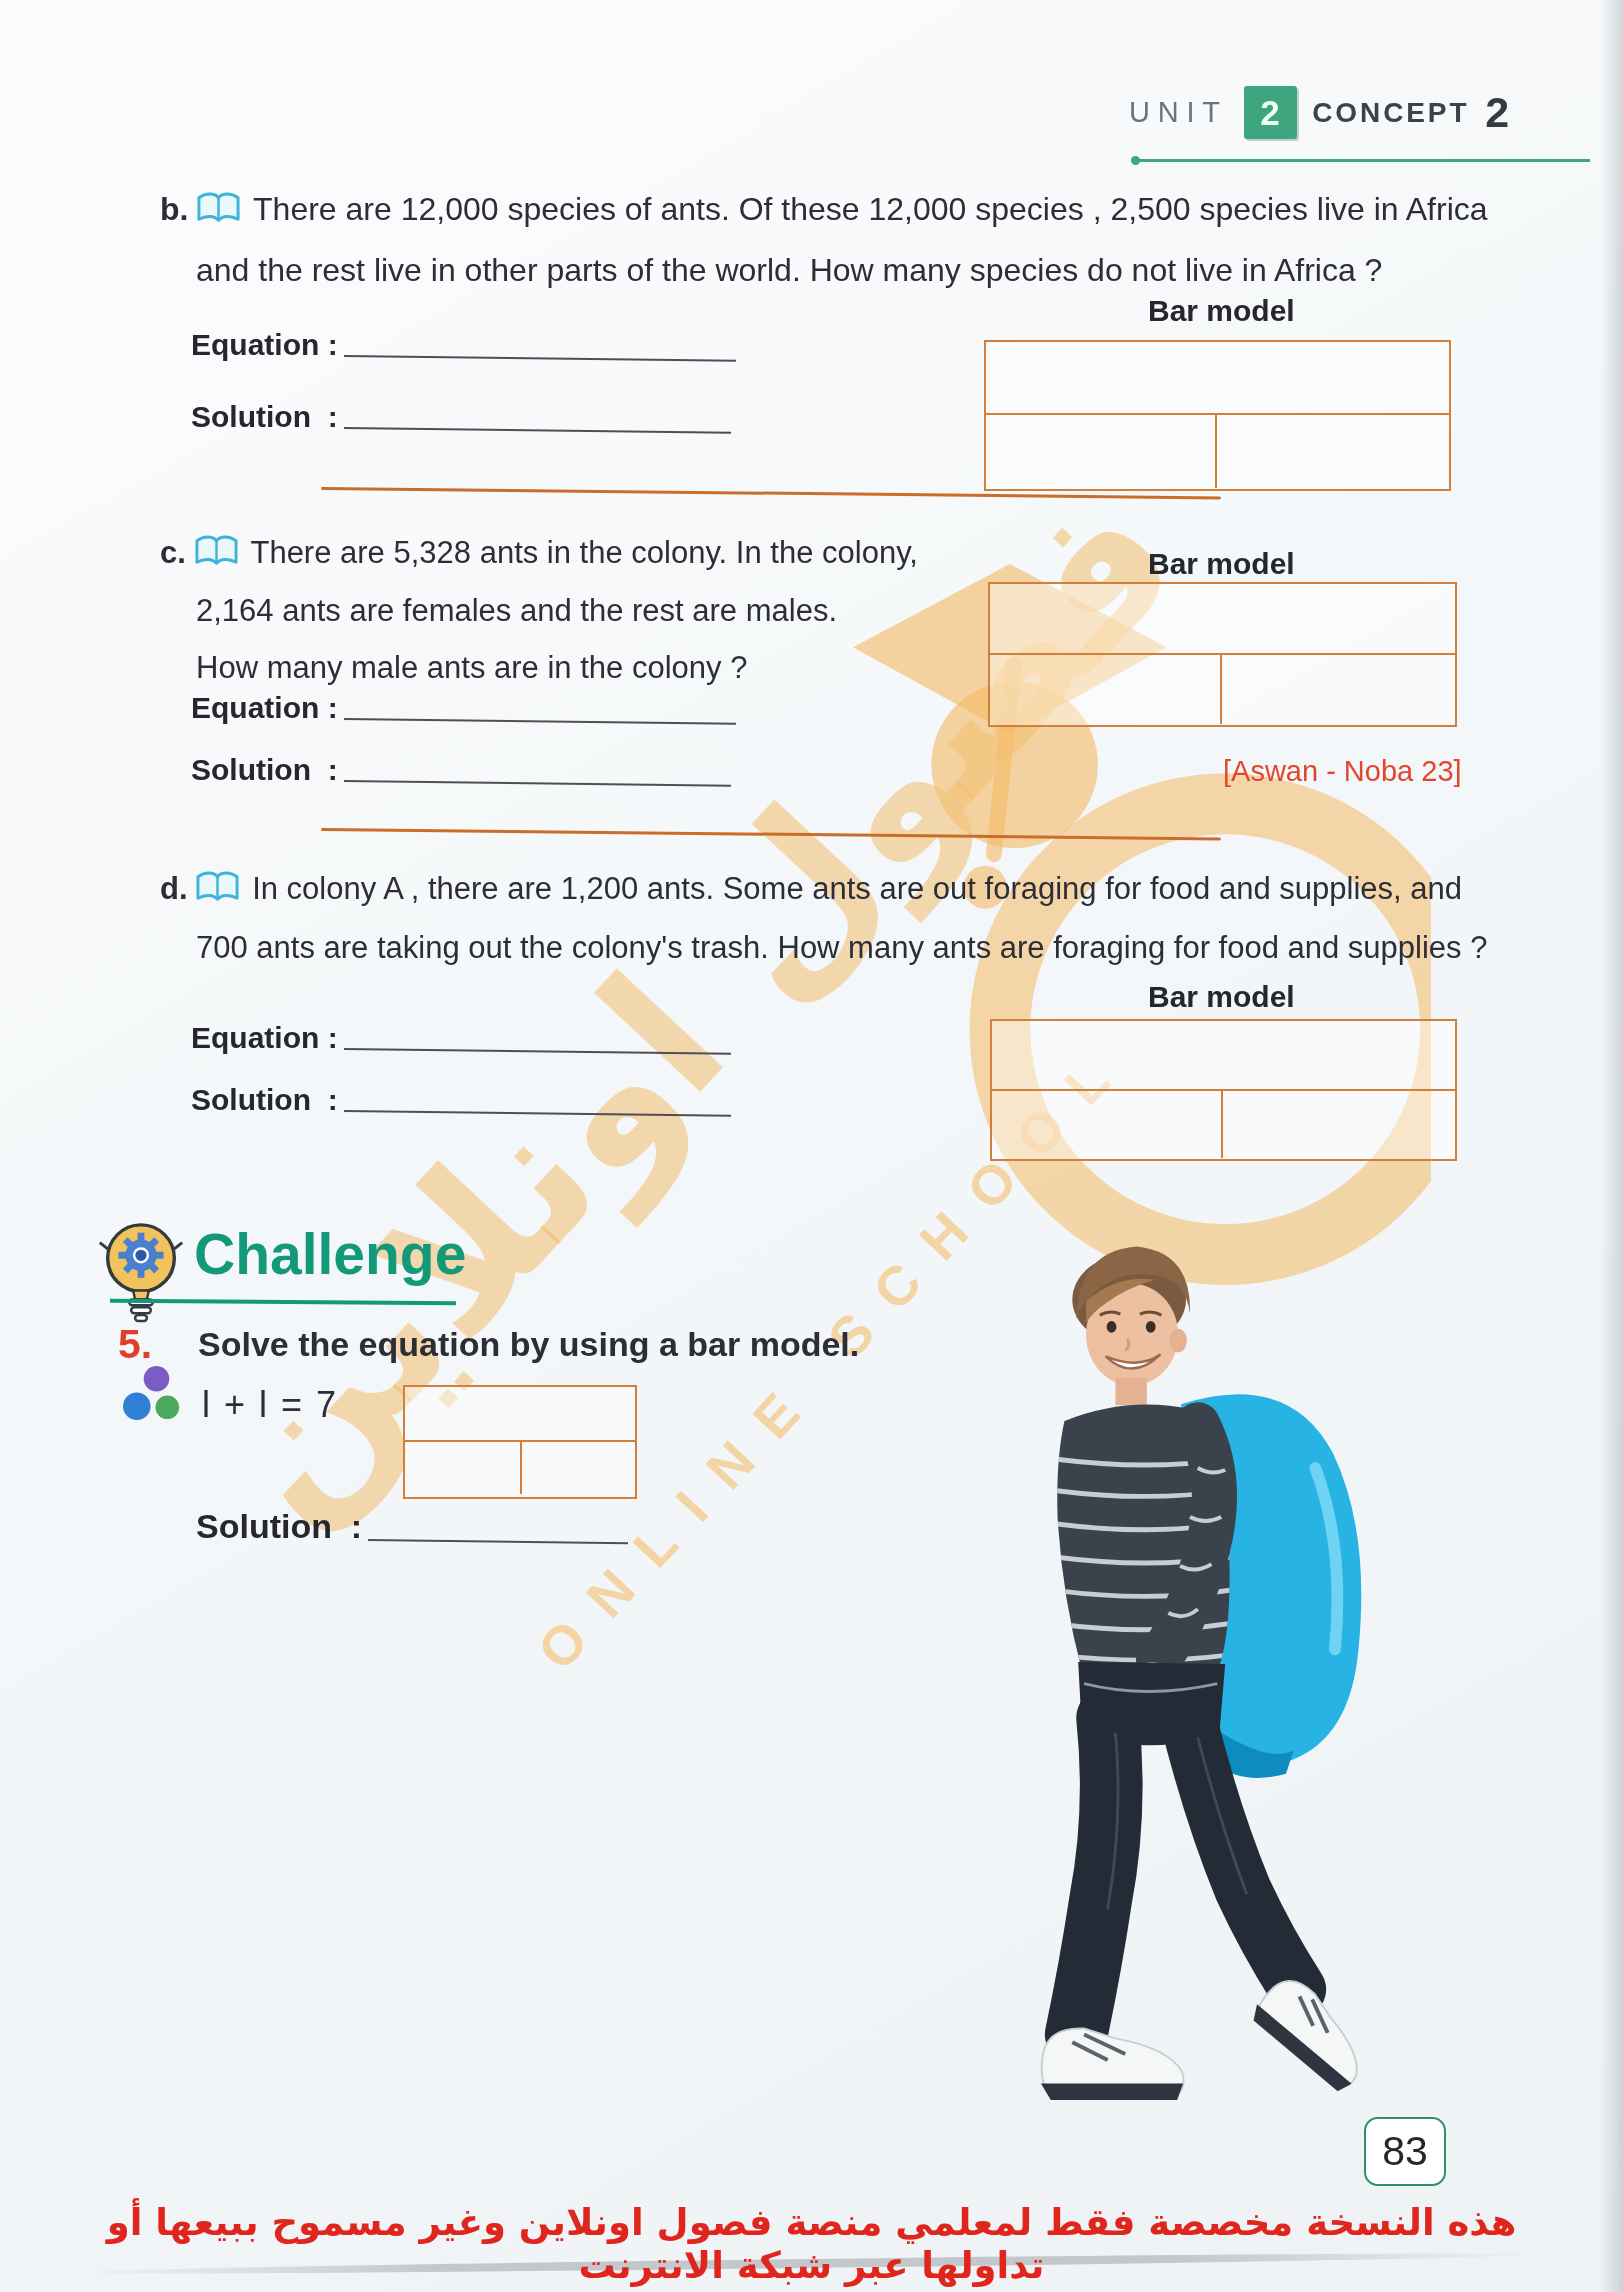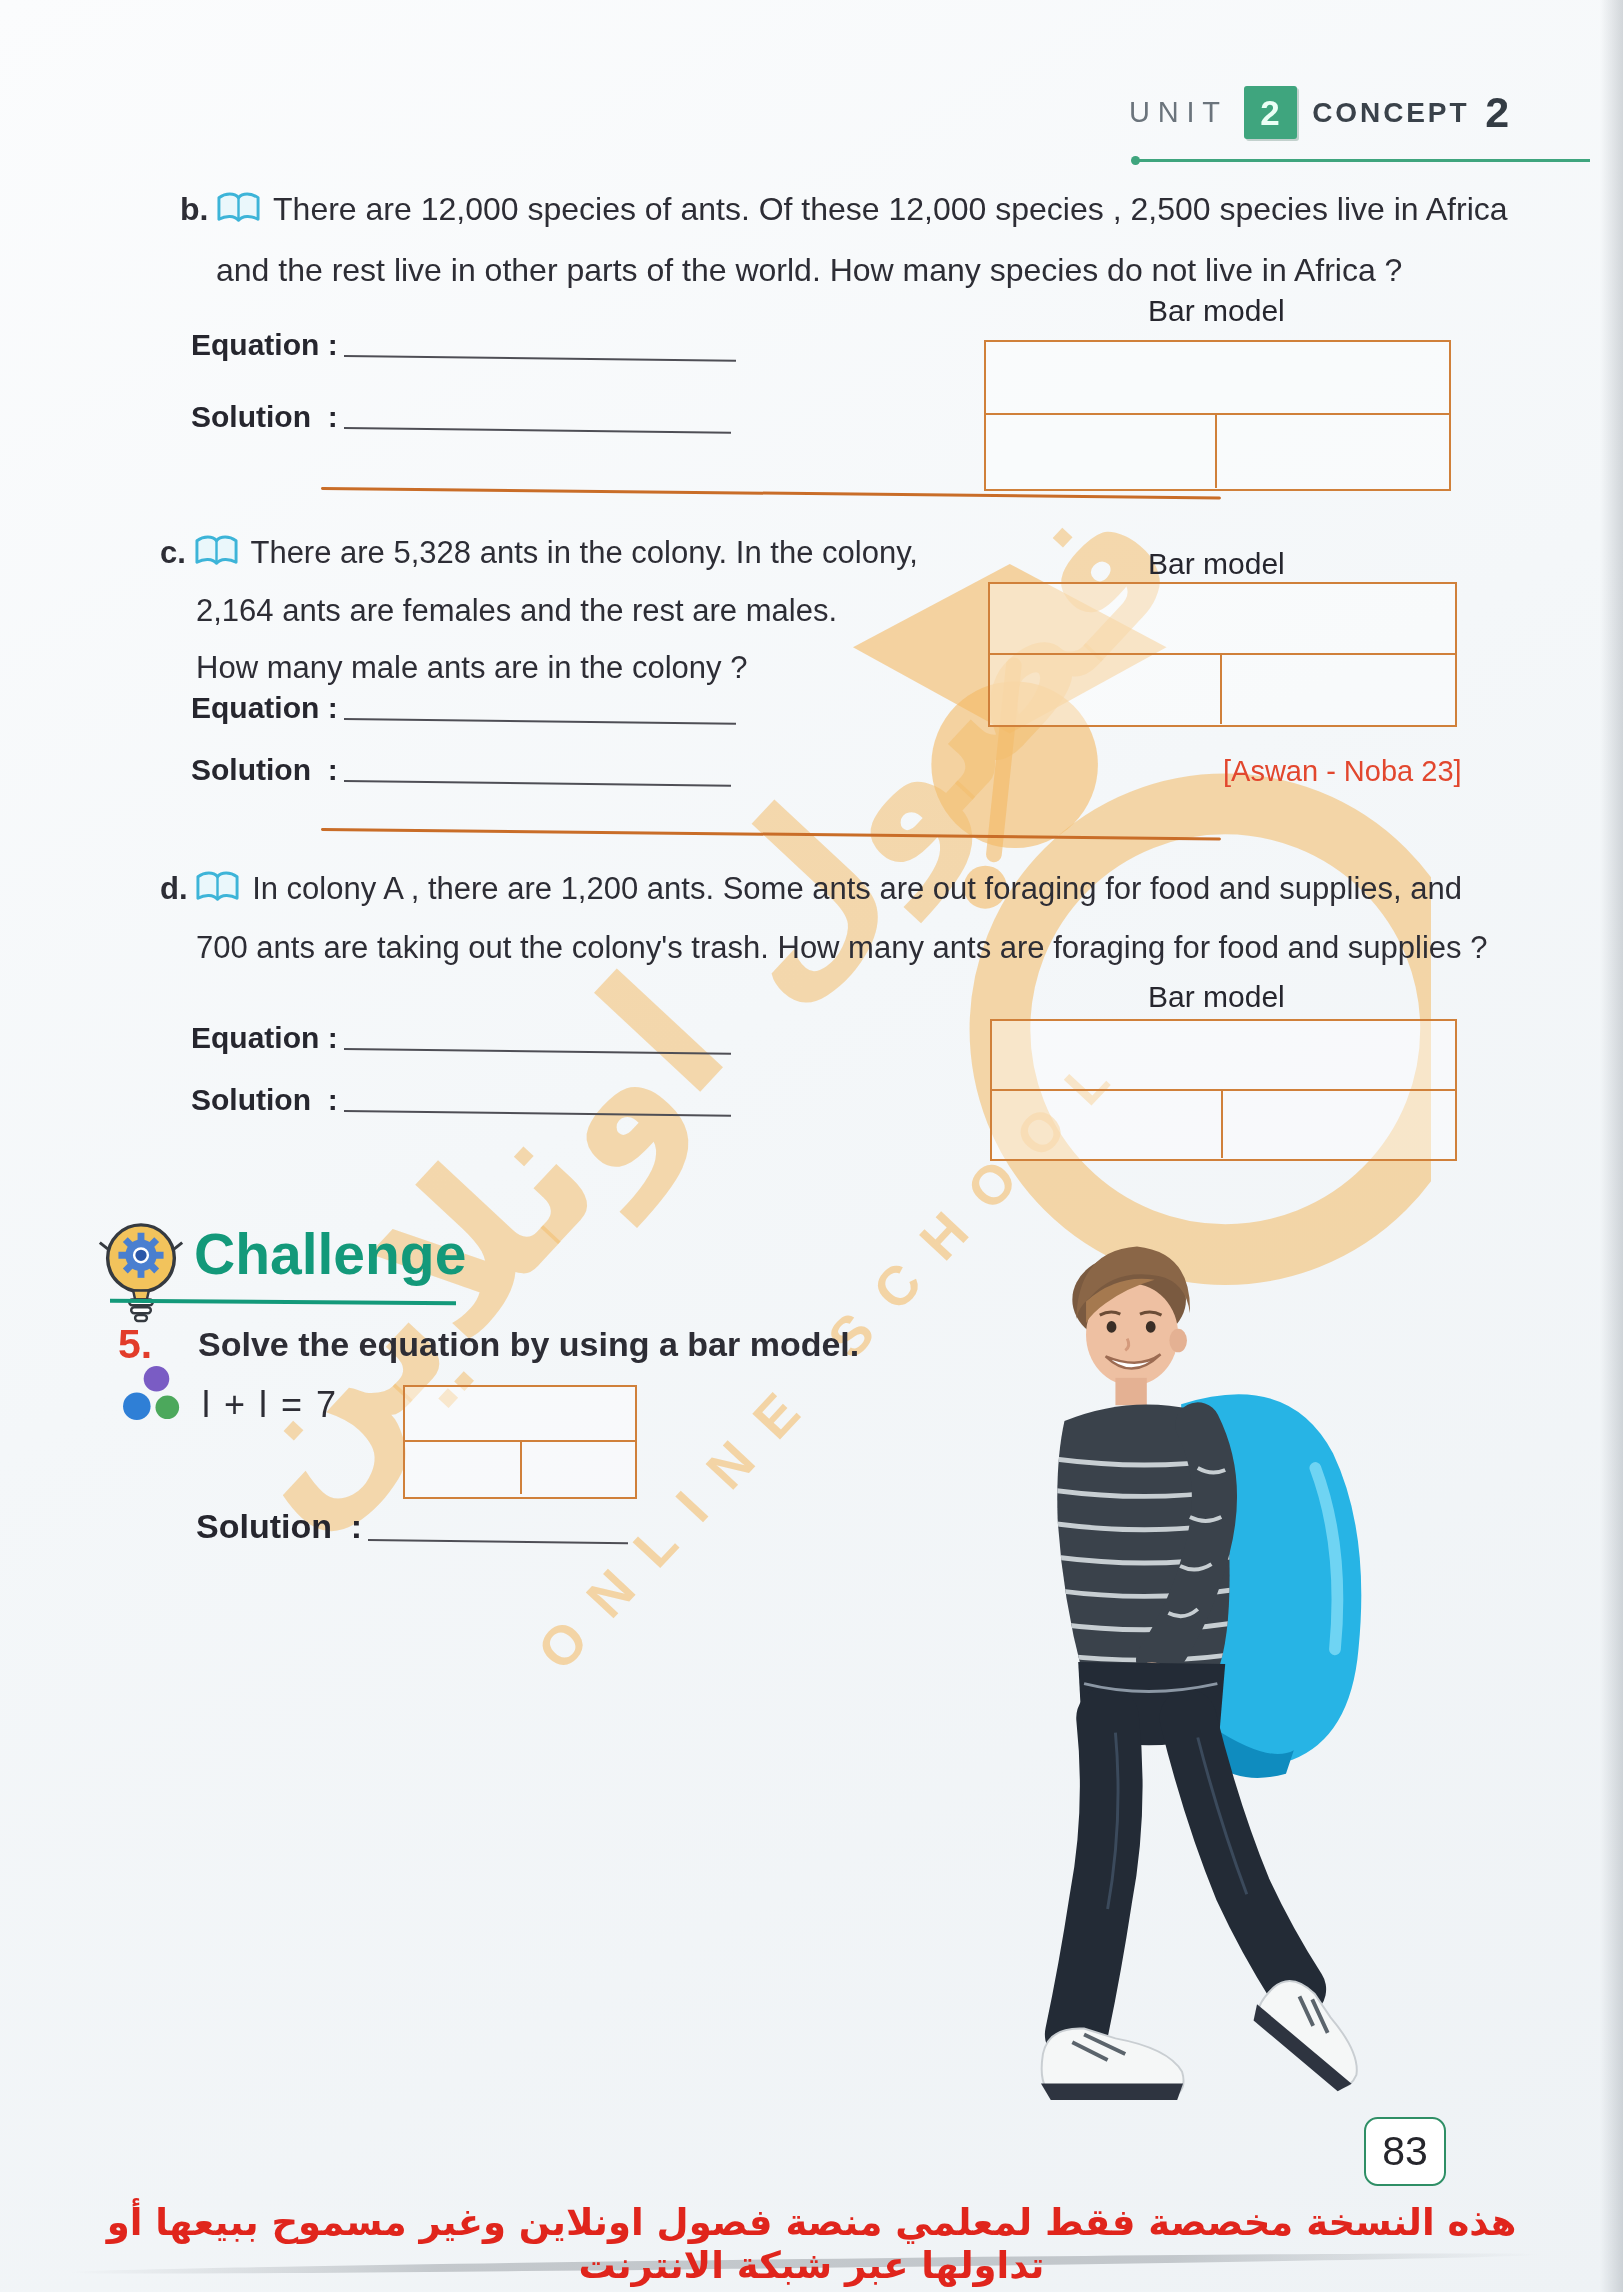--- a/index.html
+++ b/index.html
@@ -38,21 +38,21 @@
   
   .ptext{position:absolute;font-size:32px;line-height:61px;color:#2d2d35;
     padding-left:36px;text-indent:-36px;z-index:1;}
   .pline{position:absolute;font-size:31px;color:#2d2d35;white-space:nowrap;z-index:1;}
   .pletter{font-weight:bold;margin-right:7.8px;}
   .book{width:45px;height:35px;vertical-align:-5.9px;margin-right:11.8px;}
   .row{position:absolute;display:flex;align-items:flex-end;gap:6px;z-index:1;}
   .lbl{font-size:30px;font-weight:bold;color:#26262e;white-space:pre;}
   .bline{height:9.8px;border-bottom:2.9px solid #4e4e55;margin-bottom:4.9px;
     transform:rotate(0.7deg);transform-origin:left bottom;}
-  .bm-title{position:absolute;font-size:30px;font-weight:normal;color:#26262e;z-index:1;}
+  .bm-title{position:absolute;font-size:30px;font-weight:bold;color:#26262e;z-index:1;}
   .bm{position:absolute;border:2.9px solid #d0803a;background:rgba(255,255,255,.4);z-index:1;box-sizing:border-box;}
   .bm-top{border-bottom:2.9px solid #d0803a;box-sizing:border-box;}
   .bm-bot{display:flex;}
   .bm-bl{border-right:2.9px solid #d0803a;box-sizing:border-box;}
   .bm-br{flex:1;}
   .divider{position:absolute;height:2.9px;background:#c96d28;border-radius:2px;
     transform:rotate(0.6deg);transform-origin:left center;z-index:1;}
   .source{position:absolute;font-size:29px;color:#e2472e;z-index:1;white-space:nowrap;}
   
   .ch-title{position:absolute;left:194px;top:1221px;font-size:57px;font-weight:bold;color:#13997a;z-index:1;}
@@ -97,21 +97,21 @@
   <div class="swoosh"></div>
 
   <div class="header">
     <span class="unit-lbl">UNIT</span>
     <span class="unit-badge">2</span>
     <span class="concept-lbl">CONCEPT</span>
     <span class="concept-num">2</span>
   </div>
   <div class="header-line"></div>
 
-  <div class="ptext" style="left:160px;top:179px;width:1294px;margin-left:20px;">
+  <div class="ptext" style="left:160px;top:179px;width:1294px;">
     <span class="pletter">b.</span><svg class="book" viewBox="0 0 46 32">
         <path d="M3,5 C10,0 19,0 23,5 C27,0 36,0 43,5 L43,27 C36,23 27,23 23,28 C19,23 10,23 3,27 Z" fill="#eaf7fb" stroke="#3db4d8" stroke-width="3" stroke-linejoin="round"></path>
         <line x1="23" y1="5" x2="23" y2="28" stroke="#3db4d8" stroke-width="2.5"></line>
       </svg><span>There are 12,000 species of ants. Of these 12,000 species , 2,500 species live in Africa and the rest live in other parts of the world. How many species do not live in Africa ?</span>
   </div>
   <div class="bm-title" style="left:1148px;top:294px;">Bar model</div>
   <div class="bm" style="left:984px;top:340px;width:467px;height:151px;">
     <div class="bm-top" style="height:73px;"></div>
     <div class="bm-bot" style="height:73px;">
       <div class="bm-bl" style="width:231px;"></div>

